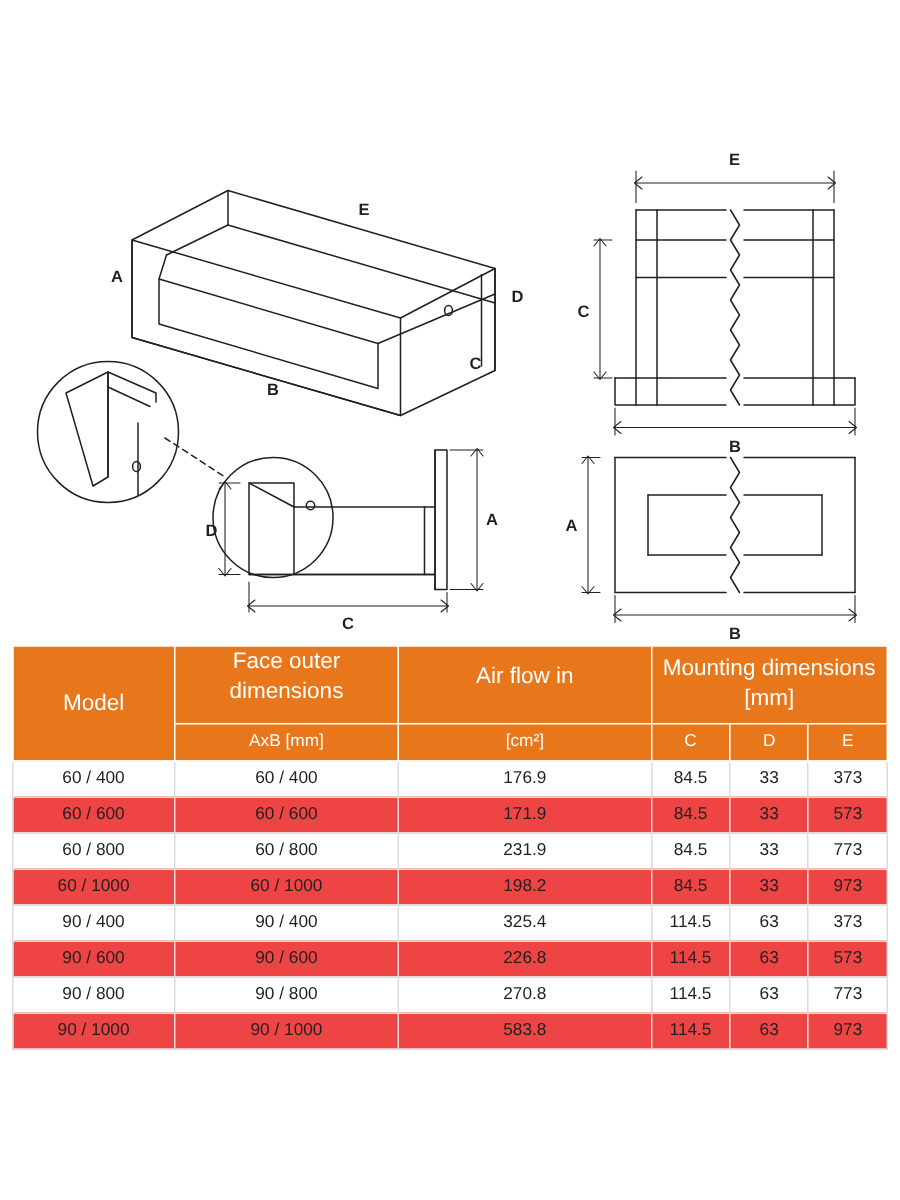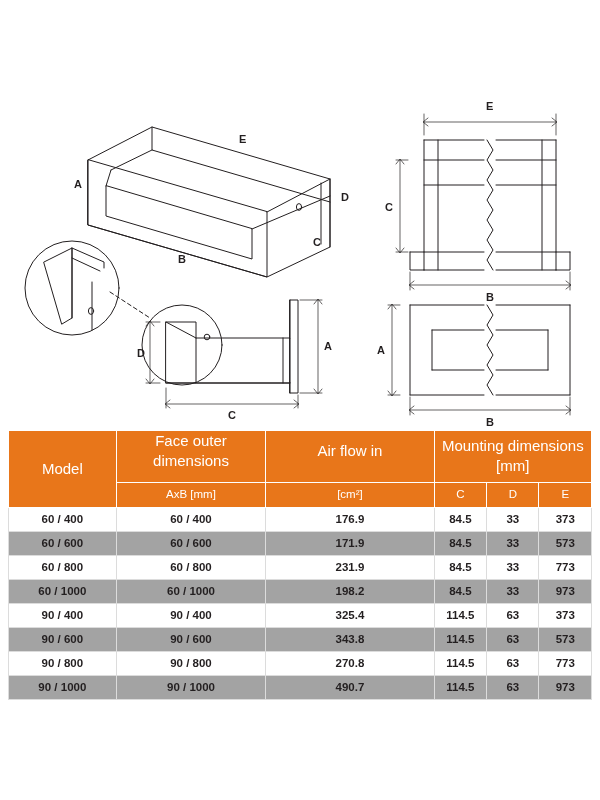--- a/index.html
+++ b/index.html
@@ -52,27 +52,27 @@
   }
   #spec-table thead th.sub {
     font-weight: normal;
     font-size: 11.5px;
   }
   #spec-table tbody td {
     color: #231f20;
     font-size: 11.5px;
     height: 23px;
     border: 1px solid #dcdcdc;
-    font-weight: bold;
+    font-weight: normal;
   }
   #spec-table tbody tr.odd td {
     background: #ffffff;
   }
   #spec-table tbody tr.even td {
-    background: #a3a3a3;
+    background: #ef4444;
   }
   .hdr-main { height: 48px; }
   .hdr-sub  { height: 24px; }
   .two-line span { display: block; }
   .two-line .l1 { padding-bottom: 10px; }
 </style>
 </head>
 <body>
 
 <div id="drawings">
@@ -314,35 +314,35 @@
         <td>90 / 400</td>
         <td>90 / 400</td>
         <td>325.4</td>
         <td>114.5</td>
         <td>63</td>
         <td>373</td>
       </tr>
       <tr class="even">
         <td>90 / 600</td>
         <td>90 / 600</td>
-        <td>343.8</td>
+        <td>226.8</td>
         <td>114.5</td>
         <td>63</td>
         <td>573</td>
       </tr>
       <tr class="odd">
         <td>90 / 800</td>
         <td>90 / 800</td>
         <td>270.8</td>
         <td>114.5</td>
         <td>63</td>
         <td>773</td>
       </tr>
       <tr class="even">
         <td>90 / 1000</td>
         <td>90 / 1000</td>
-        <td>490.7</td>
+        <td>583.8</td>
         <td>114.5</td>
         <td>63</td>
         <td>973</td>
       </tr>
     </tbody>
 </table>
 
 </body></html>

